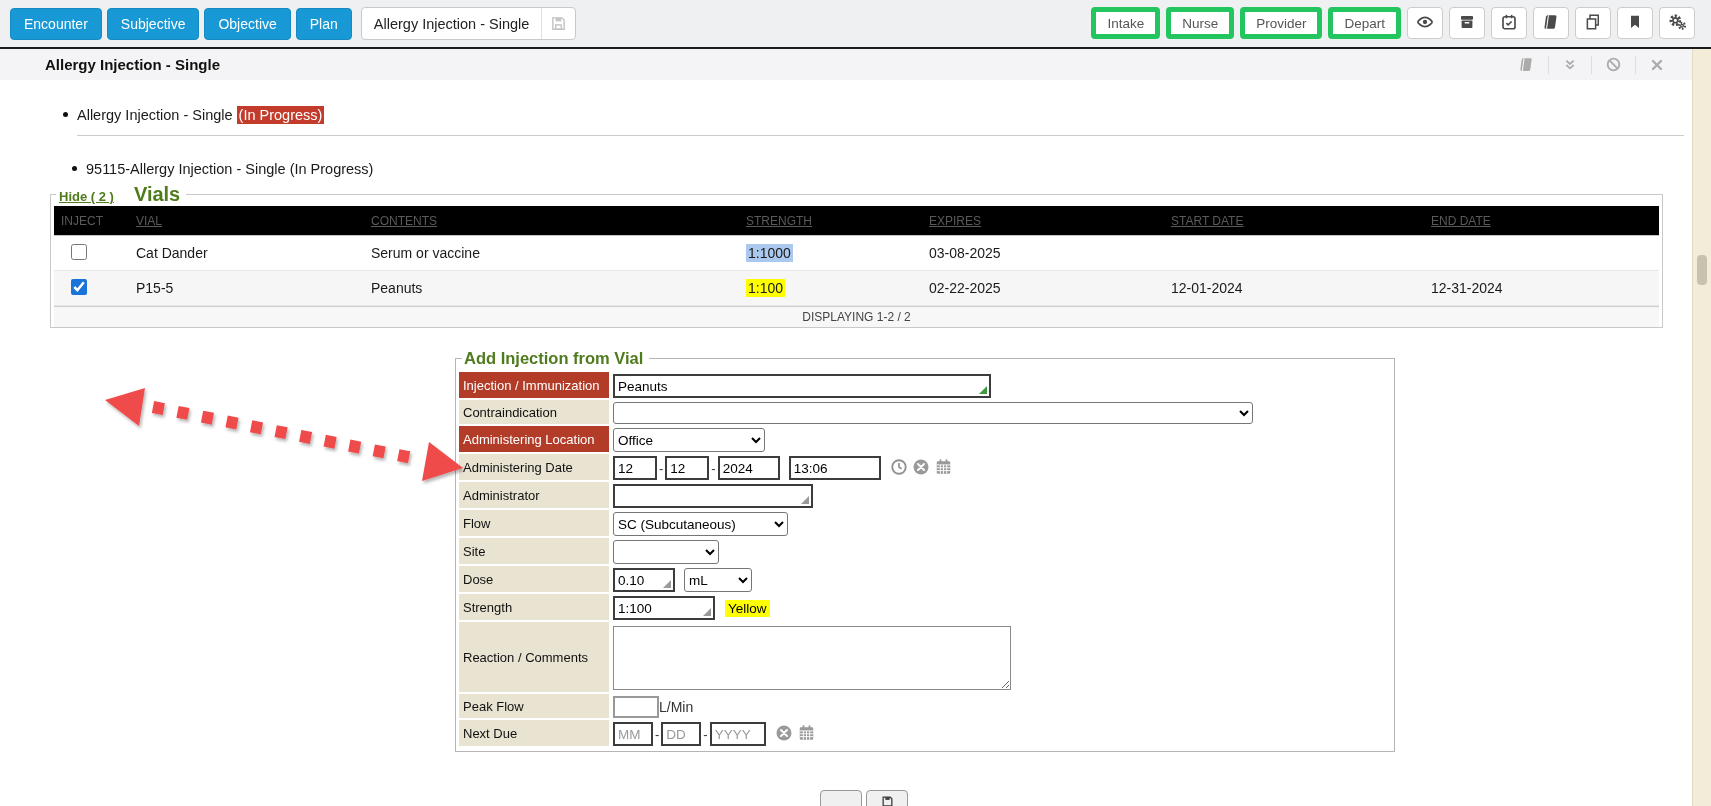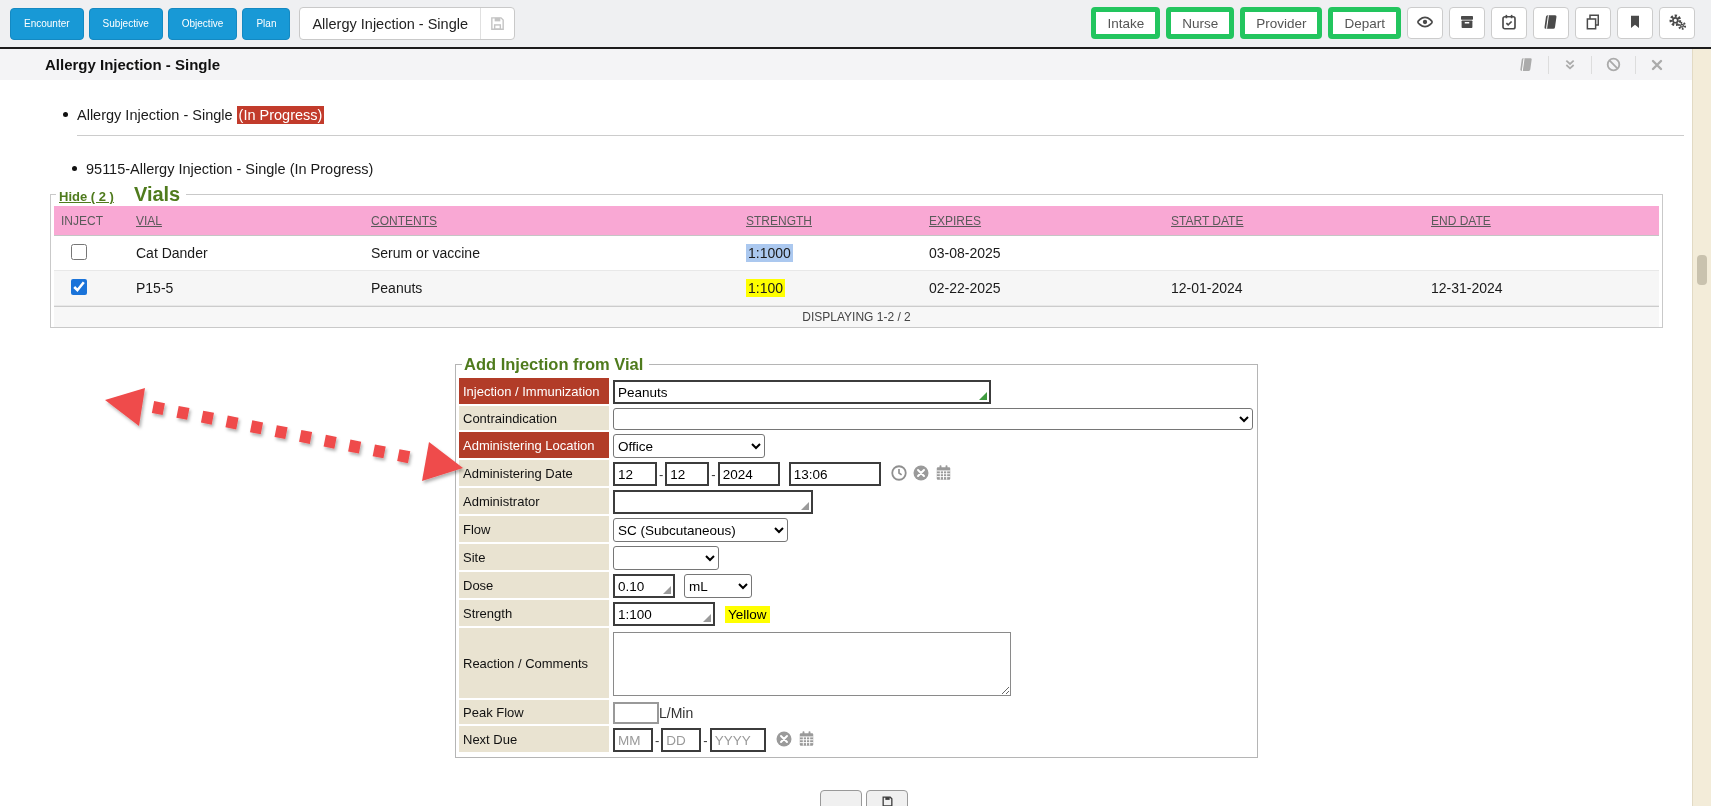--- a/index.html
+++ b/index.html
@@ -4,21 +4,21 @@
 <style>
   * { margin:0; padding:0; box-sizing:border-box; }
   html,body { width:1711px; height:806px; overflow:hidden; background:#fff;
     font-family:"Liberation Sans", sans-serif; font-size:13px; color:#1a1a1a; }
 
   
   .toolbar { position:absolute; left:0; top:0; width:1711px; height:47px;
     background:#eff0f2; display:flex; align-items:center; }
   .toolbar-left { display:flex; align-items:center; gap:5px; margin-left:10px; }
   .btn-blue { height:32px; padding:0 13px; background:#1899d6; color:#fff;
-    border:1px solid #1489c2; border-radius:4px; font-size:10px; display:flex;
+    border:1px solid #1489c2; border-radius:4px; font-size:14px; display:flex;
     align-items:center; cursor:pointer; }
   .doc-tab { height:33px; background:#fff; border:1px solid #c9c9c9; border-radius:4px;
     display:flex; align-items:center; margin-left:4px; }
   .doc-tab .tab-label { padding:0 12px; font-size:14.5px; color:#222; }
   .doc-tab .tab-icon { border-left:1px solid #e0e0e0; height:100%; display:flex;
     align-items:center; padding:0 8px; }
   .toolbar-right { position:absolute; right:16px; top:7px; display:flex;
     align-items:center; gap:6px; }
   .btn-white { height:32px; padding:0 11px; background:#fff; border:5px solid #22c55e;
     border-radius:4px; color:#555; font-size:13.5px; display:flex; align-items:center; }
@@ -44,37 +44,37 @@
   .hr1 { margin:12px 0 0 77px; width:1607px; height:0; border-top:1px solid #ccc; }
 
   
   fieldset { border:1px solid #c9c9c9; }
   .fs-vials { margin:6px 0 0 50px; width:1613px; padding:0 3px 0 3px; }
   .fs-vials legend { margin-left:2px; padding:0 6px 0 3px; display:flex; align-items:baseline; gap:20px; }
   .hide-link { color:#4f7b1d; font-weight:bold; font-size:13px; text-decoration:underline; cursor:pointer; }
   .vials-title { color:#4f7b1d; font-weight:bold; font-size:20px; }
   .vtable { width:100%; }
   .vrow { display:grid; grid-template-columns:75px 235px 375px 183px 242px 260px auto; align-items:center; }
-  .vhead { background:#f9a8d4; height:30px; border-bottom:1px solid #c5c5c5; }
+  .vhead { background:#000000; height:30px; border-bottom:1px solid #c5c5c5; }
   .vhead .hc { font-size:12px; color:#5a5a5a; padding-left:7px; }
   .vhead .hc.sortable { text-decoration:underline; cursor:pointer; }
   .vr { height:35px; border-bottom:1px solid #e8e8e8; font-size:14px; }
   .vr.alt { background:#f6f6f6; }
   .vr .cell { padding-left:7px; }
   .vr input[type=checkbox] { width:16px; height:16px; margin-left:17px; accent-color:#1a73d9; }
   .hl-blue { background:#abc8ef; padding:1px 2px; }
   .hl-yellow { background:#ffff00; padding:1px 2px; }
   .vfoot { height:21px; background:#f7f7f7; border-top:1px solid #ccc; display:flex;
     align-items:center; justify-content:center; font-size:12px; color:#444; }
 
   
   .arrow-wrap { position:absolute; left:95px; top:300px; width:380px; height:110px; z-index:6; pointer-events:none; }
 
   
-  .fs-form { position:relative; margin:27px 0 0 455px; width:803px; padding:4px 3px 3px 3px; border-color:#b5b5b5; }
+  .fs-form { position:relative; margin:21px 0 0 455px; width:940px; padding:4px 3px 3px 3px; border-color:#b5b5b5; }
   .fs-form legend { margin-left:3px; padding:0 6px 0 2px; color:#4f7b1d; font-weight:bold; font-size:16.5px; }
   .frow { display:flex; align-items:center; }
   .flabel { width:150px; flex:none; background:#e9e3d1; color:#111; font-size:13px;
     padding:4px 4px; border-bottom:2px solid #fff; align-self:stretch; display:flex; align-items:center; }
   .flabel.req { background:#b23c28; color:#fff; }
   .ffield { padding:2px 0 2px 4px; display:flex; align-items:center; }
   input[type=text] { height:24px; border:2px solid #3c3c3c; font-size:13.5px; padding:0 3px;
     font-family:"Liberation Sans", sans-serif; background:#fff; }
   select { height:24px; border:1px solid #767676; border-radius:3px; font-size:13.5px;
     background:#fff; font-family:"Liberation Sans", sans-serif; }

